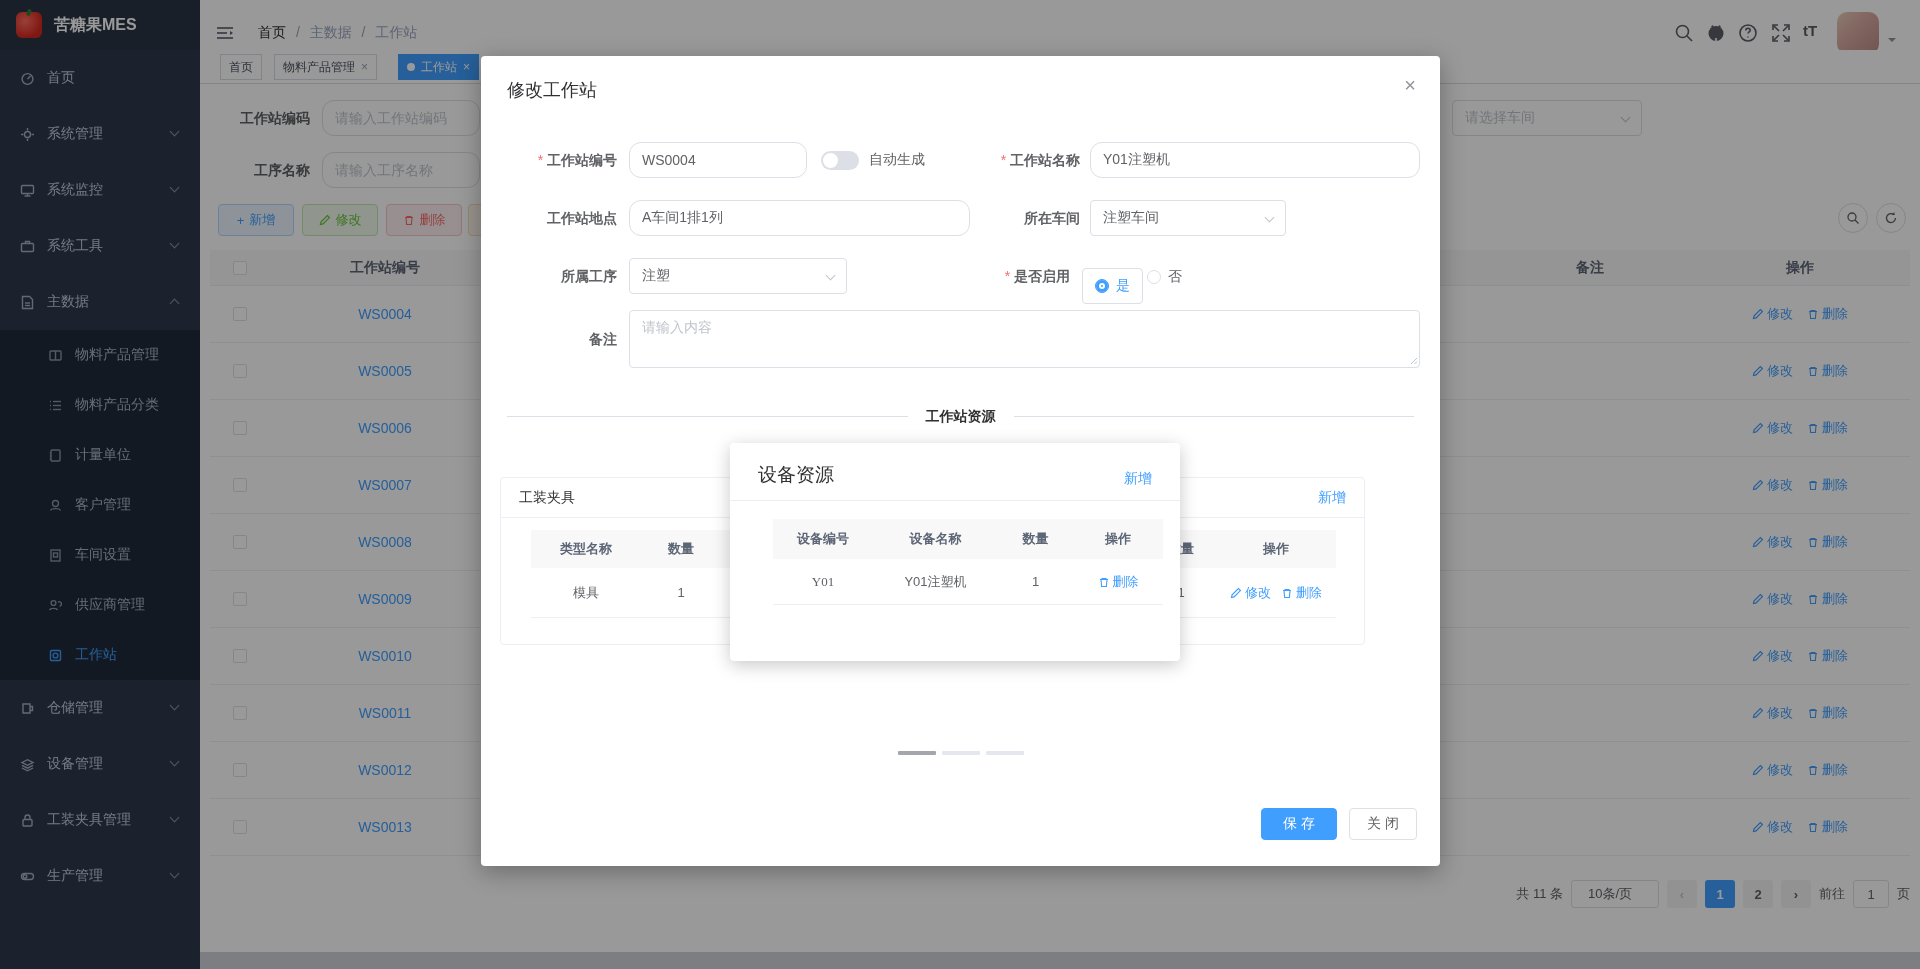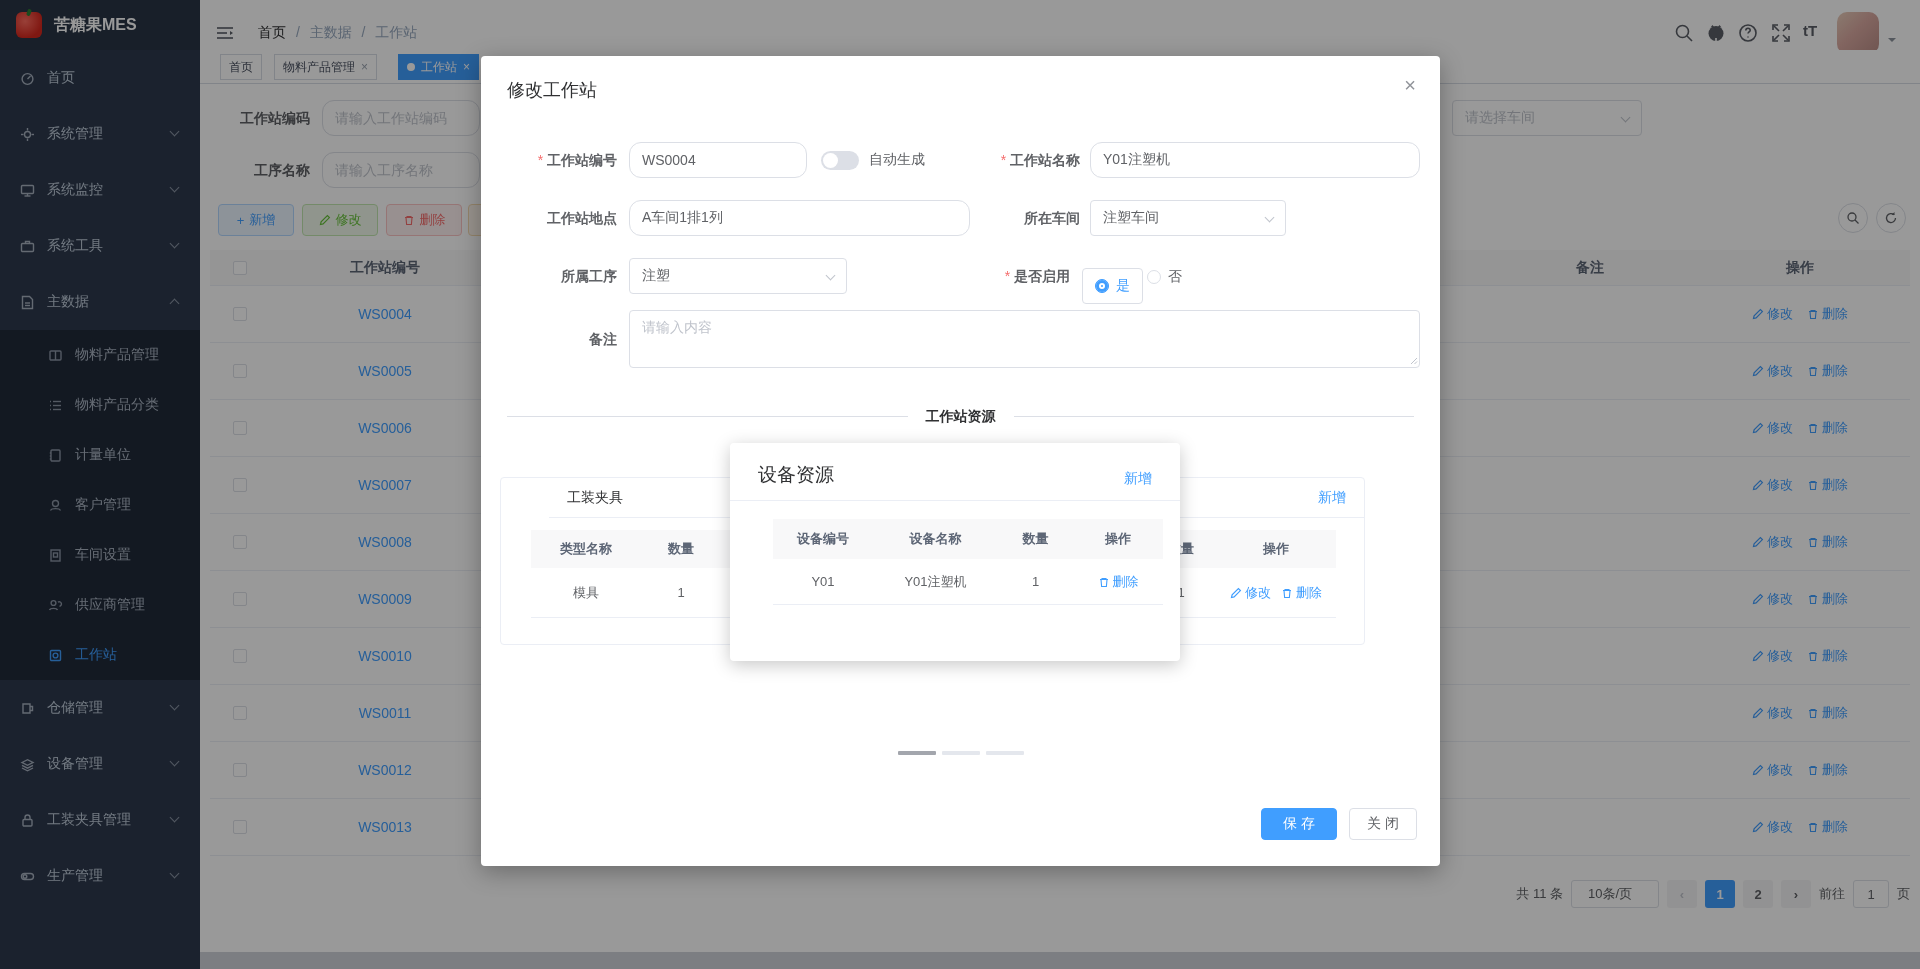--- a/index.html
+++ b/index.html
@@ -132,21 +132,21 @@
     display:inline-flex; align-items:center; justify-content:center; cursor:pointer; }
   .m-btn.save { left:780px; width:76px; background:#409eff; color:#fff; border:1px solid #409eff; }
   .m-btn.cancel { left:868px; width:68px; background:#fff; color:#606266; border:1px solid #dcdfe6; }
 
   .popup { position:absolute; left:730px; top:443px; width:450px; height:218px; background:#fff;
     border-radius:4px; box-shadow:0 4px 18px rgba(0,0,0,.22); z-index:30; }
   .popup-head { height:58px; border-bottom:1px solid #ebeef5; display:flex; align-items:flex-end;
     justify-content:space-between; padding:0 28px 12px 28px; }
   .popup-title { font-size:19px; color:#303133; }
   .p-tbl { position:absolute; left:43px; width:390px; top:76px; font-size:13px; }
-  .pc1 { width:100px; text-align:center; }
+  .pc1 { width:100px; text-align:center;font-family:Liberation Serif, serif; }
   .pc2 { width:125px; text-align:center; }
   .pc3 { width:75px; text-align:center; }
   .pc4 { width:90px; text-align:center; display:flex; justify-content:center; }
   .resize-grip { position:absolute; right:3px; bottom:3px; }
 </style>
 </head>
 <body>
 
 <div class="sidebar">
   <div class="logo-bar">
@@ -696,21 +696,21 @@
 
   <div class="m-lab" style="left:0; top:265px; width:136px;">备注</div>
   <textarea class="txtarea" style="left: 148px; top: 254px; width: 791px; height: 58px;" placeholder="请输入内容"></textarea>
   <svg class="resize-grip" style="left:928px; top:300px; position:absolute;" width="9" height="9" viewBox="0 0 9 9">
       <path d="M8 2L2 8M8 5.5L5.5 8" stroke="#c0c4cc" stroke-width="1" fill="none"></path>
     </svg>
 
   <div class="divider"></div>
   <div class="divider-text"><span>工作站资源</span></div>
 
-  <div class="card" style="left:19px;padding-left:48px;">
+  <div class="card" style="left:19px;">
     <div class="card-head">
       <span>工装夹具</span>
     </div>
     <div class="mini-tbl">
       <div class="mt-row mt-head">
         <div style="width:110px; text-align:center;">类型名称</div>
         <div style="width:80px; text-align:center;">数量</div>
         <div style="width:170px; text-align:center;">操作</div>
       </div>
       <div class="mt-row">

